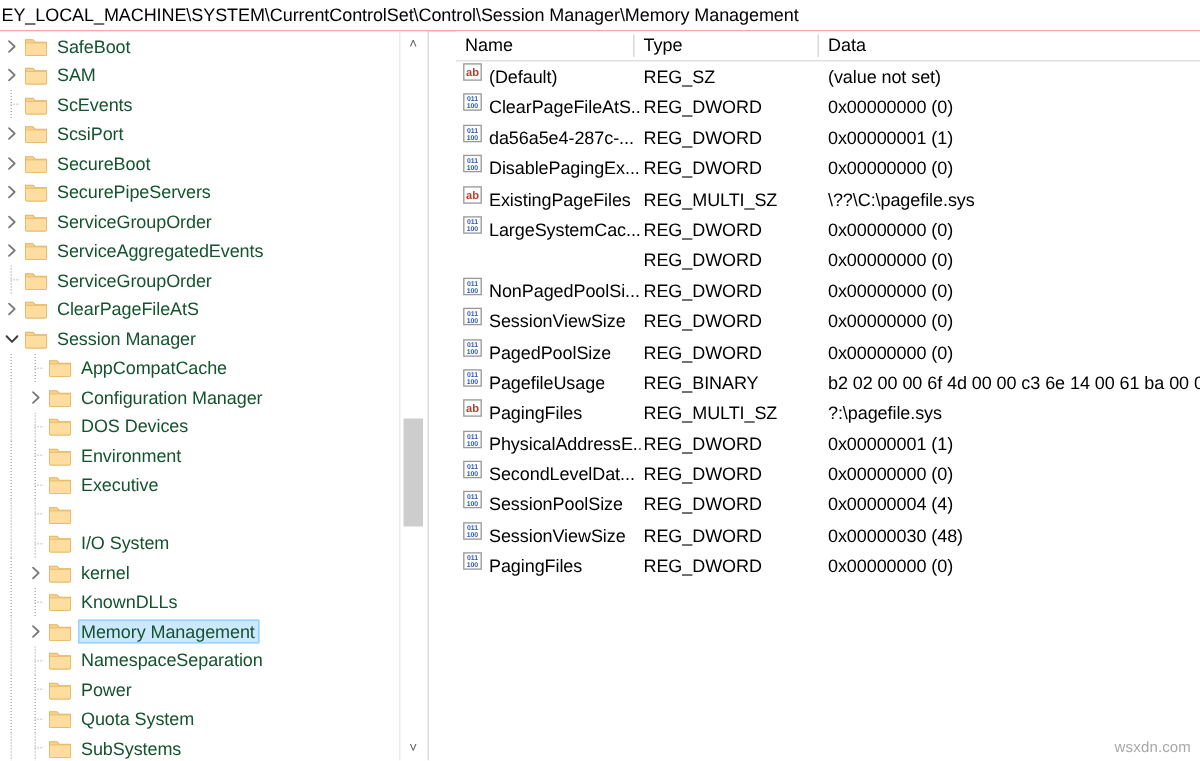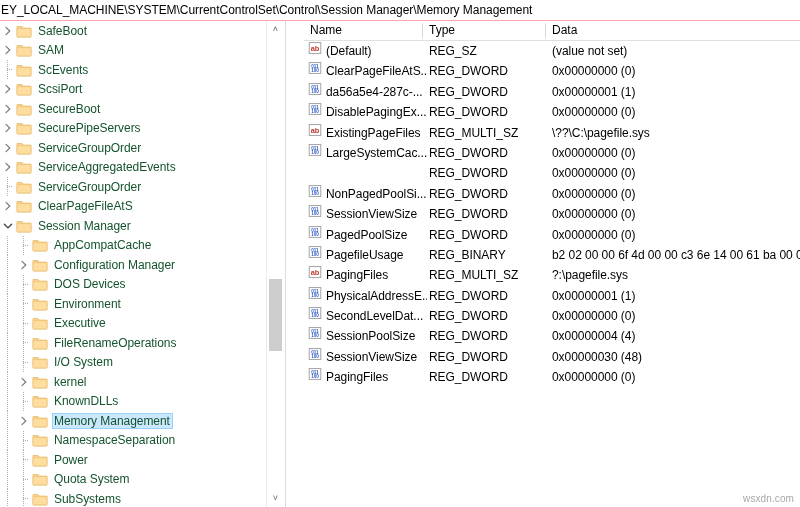--- a/index.html
+++ b/index.html
@@ -503,21 +503,20 @@
           </div>
           <div class="tree-row">
             <span class="vline"></span>
             <span class="connector"></span>
             <span class="folder">
               <svg width="16" height="14" viewBox="0 0 16 14">
                 <path d="M1 2.5 h5 l1.4 1.6 H15 v8.2 a0.7 0.7 0 0 1-0.7 0.7 H1.7 a0.7 0.7 0 0 1-0.7-0.7 Z" fill="#fbd28b" stroke="#e3b45f" stroke-width="0.7"></path>
                 <path d="M1 4.6 H15 v7.7 a0.7 0.7 0 0 1-0.7 0.7 H1.7 a0.7 0.7 0 0 1-0.7-0.7 Z" fill="#ffdd9e" stroke="#e6bb6d" stroke-width="0.6"></path>
               </svg>
             </span>
-            <span class="tree-label">FileRenameOperations</span>
           </div>
           <div class="tree-row">
             <span class="vline"></span>
             <span class="connector"></span>
             <span class="folder">
               <svg width="16" height="14" viewBox="0 0 16 14">
                 <path d="M1 2.5 h5 l1.4 1.6 H15 v8.2 a0.7 0.7 0 0 1-0.7 0.7 H1.7 a0.7 0.7 0 0 1-0.7-0.7 Z" fill="#fbd28b" stroke="#e3b45f" stroke-width="0.7"></path>
                 <path d="M1 4.6 H15 v7.7 a0.7 0.7 0 0 1-0.7 0.7 H1.7 a0.7 0.7 0 0 1-0.7-0.7 Z" fill="#ffdd9e" stroke="#e6bb6d" stroke-width="0.6"></path>
               </svg>
             </span>

